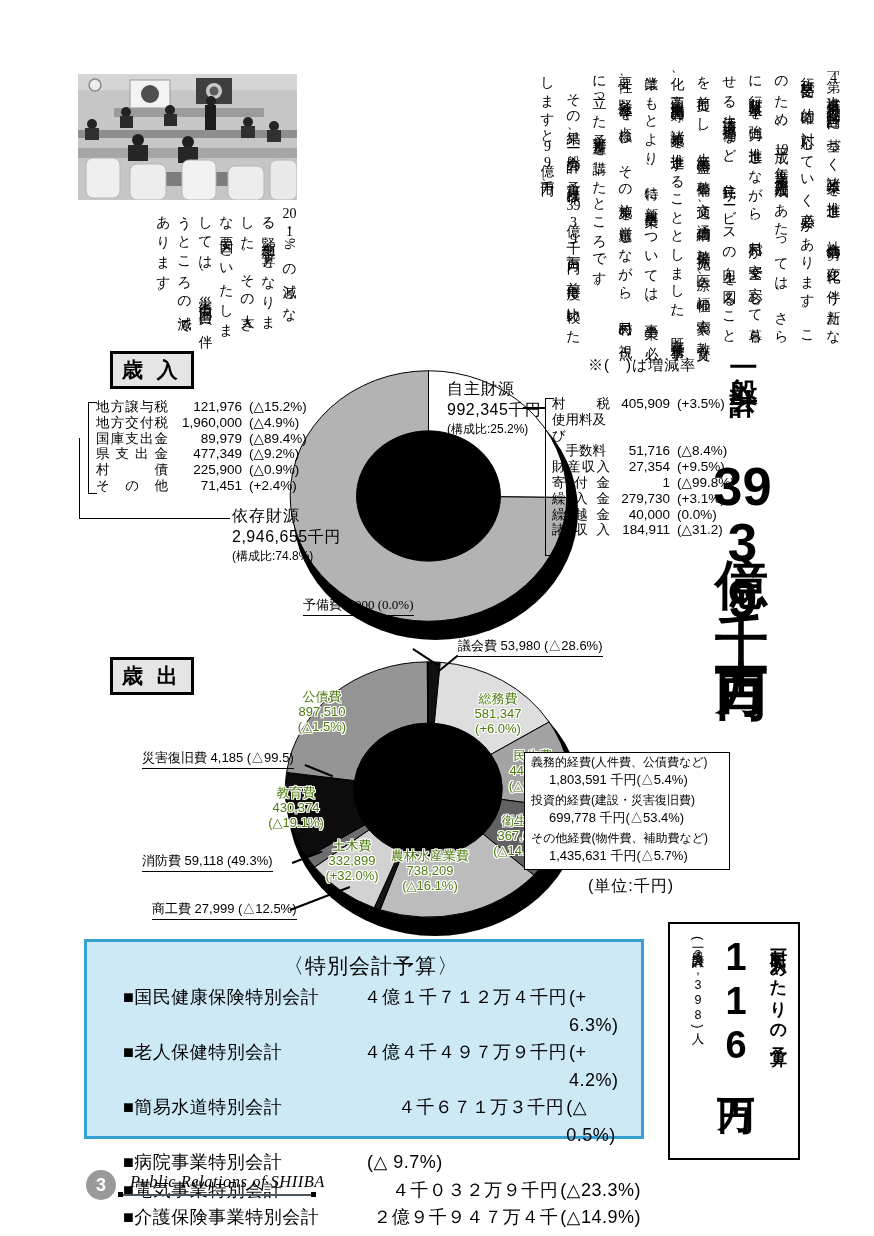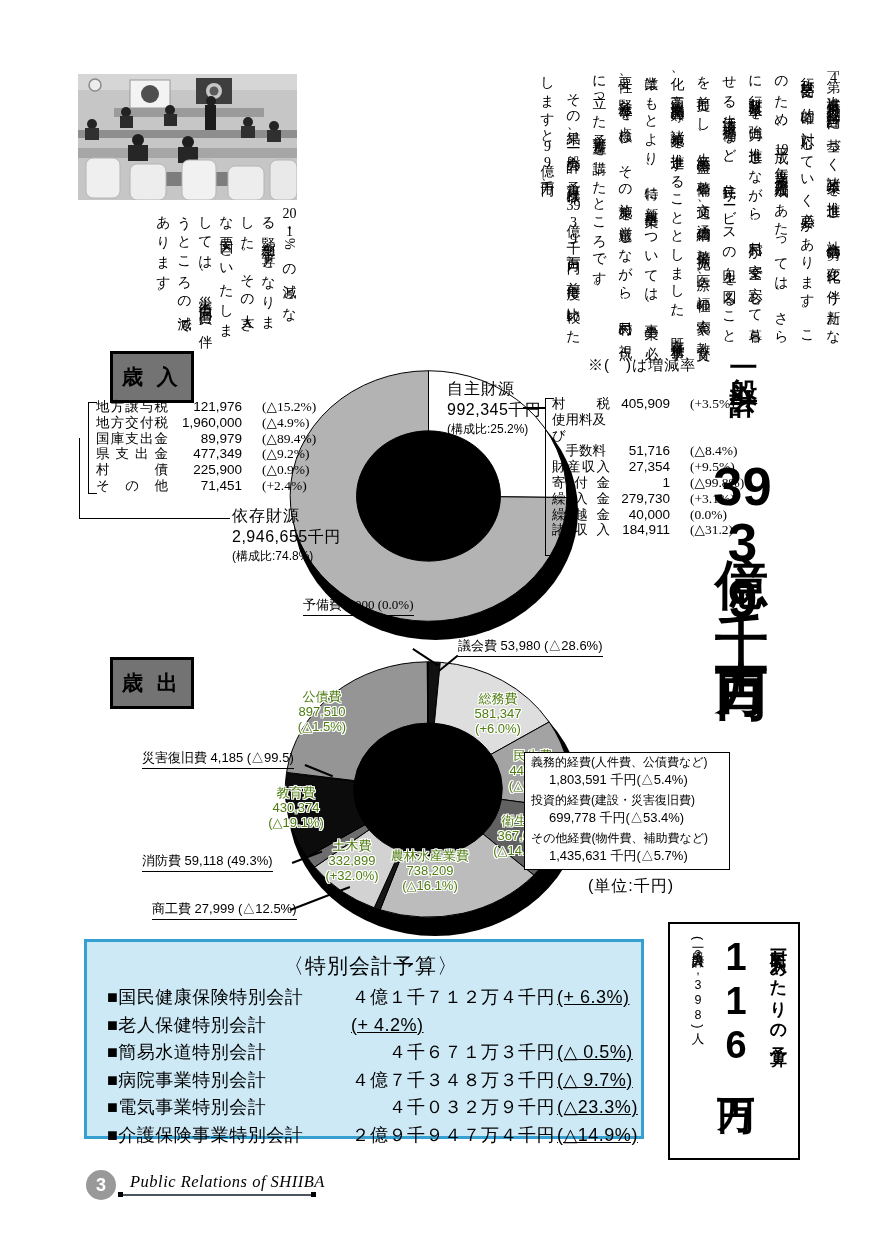--- a/index.html
+++ b/index.html
@@ -13,21 +13,21 @@
   .upr{text-orientation:upright;}
   .halo{color:#4d7c0f;text-shadow:1px 0 #fff,-1px 0 #fff,0 1px #fff,0 -1px #fff,1px 1px #fff,-1px -1px #fff,1px -1px #fff,-1px 1px #fff;}
   
   #intro-main{top:66px;right:28px;height:272px;width:552px;font-size:14px;line-height:26px;
               letter-spacing:2.2px;white-space:pre-line;text-align:justify;}
   #intro-cont{left:86px;top:206px;height:130px;width:214px;font-size:14px;line-height:21px;letter-spacing:4px;}
   
   #headline-label{left:724px;top:352px;height:130px;font-size:28px;font-weight:bold;letter-spacing:5px;}
   #headline-amount{left:706px;top:460px;height:460px;font-size:53px;font-weight:900;letter-spacing:3px;text-orientation:upright;}
   
-  .secbox{border:3px solid #000;font-size:21px;font-weight:bold;letter-spacing:4px;padding:9px 9px;background:#737373;}
+  .secbox{border:3px solid #000;font-size:21px;font-weight:bold;letter-spacing:4px;padding:2px 9px;background:#e5e5e5;}
   #sainyu-title{left:110px;top:351px;}
   #saishutsu-title{left:110px;top:657px;}
   #zogen-note{left:588px;top:356px;font-size:15px;letter-spacing:1px;}
   
   .donut-wrap{overflow:visible;}
   #rev-donut{left:286px;top:367px;width:285px;height:258px;}
   #exp-donut{left:281px;top:658px;width:294px;height:263px;}
   .donut-shadow{position:absolute;left:7px;top:15px;width:100%;height:100%;background:#000;border-radius:50%;}
   .donut-wrap svg{position:absolute;left:0;top:0;width:100%;height:100%;}
   .donut-center{position:absolute;left:50%;top:46%;transform:translate(-50%,-50%);text-align:center;width:190px;}
@@ -38,21 +38,21 @@
   .grp-name{font-size:16px;letter-spacing:1px;}
   .grp-amt{font-size:16px;letter-spacing:0.5px;}
   .grp-ratio{font-size:12px;}
   #jishu-label{left:447px;top:379px;}
   #izon-label{left:232px;top:506px;}
   .flist{font-size:13.5px;line-height:15.8px;}
   .frow{display:flex;align-items:flex-end;}
   .fl{display:inline-block;text-align:justify;text-align-last:justify;}
   .fl.nj{text-align:left;text-align-last:left;white-space:pre-line;}
   .fv{display:inline-block;text-align:right;}
-  .fc{display:inline-block;margin-left:20px;font-family:Liberation Serif, serif;}
+  .fc{display:inline-block;margin-left:7px;}
   #rev-left-list{left:96px;top:399px;}
   #rev-left-list .fl{width:72px;}
   #rev-left-list .fv{width:74px;}
   #rev-right-list{left:552px;top:396px;}
   #rev-right-list .fl{width:58px;}
   #rev-right-list .fv{width:60px;}
   .bracket{border-left:1.6px solid #000;}
   .bracket:before,.bracket:after{content:"";position:absolute;left:0;width:8px;border-top:1.6px solid #000;}
   .bracket:before{top:0;}
   .bracket:after{bottom:0;}
@@ -82,24 +82,24 @@
   #lab-doboku{left:312px;top:838px;width:80px;}
   #lab-kyoiku{left:255px;top:785px;width:82px;}
   
   #cost-box{left:524px;top:752px;width:192px;border:1.6px solid #000;padding:1px 6px;background:#fff;}
   .cb-label{font-size:12px;letter-spacing:0;}
   .cb-value{font-size:13px;text-indent:18px;margin-bottom:3px;}
   #unit-note{left:588px;top:876px;font-size:16px;letter-spacing:1px;}
   
   #special-box{left:84px;top:939px;width:560px;height:200px;background:#cde9f6;border:3px solid #36a0d0;box-sizing:border-box;}
   #special-title{margin:10px 0 4px 14px;font-size:21px;letter-spacing:1px;text-align:center;}
-  .sp-row{display:flex;margin-left:20px;font-size:18px;line-height:27.5px;letter-spacing:0.5px;}
+  .sp-row{display:flex;margin-left:36px;font-size:18px;line-height:27.5px;letter-spacing:0.5px;}
   .sp-name{display:inline-block;width:242px;}
   .sp-amt{display:inline-block;width:206px;text-align:right;}
-  .sp-chg{display:inline-block;margin-left:2px;text-decoration:underline;}
+  .sp-chg{display:inline-block;margin-left:2px;}
   
   #percap-box{left:668px;top:922px;width:132px;height:238px;border:2px solid #000;box-sizing:border-box;
               writing-mode:vertical-rl;padding:12px 8px;}
   #percap-line1{font-size:17px;font-weight:700;letter-spacing:2.5px;margin-left:6px;}
   #percap-amount{font-size:38px;font-weight:900;text-orientation:upright;letter-spacing:2px;margin-left:4px;}
   #percap-note{font-size:12.5px;letter-spacing:1px;}
   
   #footer-circle{left:86px;top:1170px;width:30px;height:30px;border-radius:50%;background:#999;color:#fff;
                  font-weight:bold;font-size:18px;text-align:center;line-height:30px;}
   #footer-text{left:130px;top:1172px;font-family:"Liberation Serif",serif;font-style:italic;font-size:16.5px;letter-spacing:0.5px;}
@@ -331,30 +331,30 @@
   <div id="special-box" class="abs">
     <div id="special-title">〈特別会計予算〉</div>
     <div id="special-rows">
         <div class="sp-row">
           <span class="sp-name">■国民健康保険特別会計</span>
           <span class="sp-amt">４億１千７１２万４千円</span>
           <span class="sp-chg">(+ 6.3%)</span>
         </div>
         <div class="sp-row">
           <span class="sp-name">■老人保健特別会計</span>
+          <span class="sp-amt">４億４千４９７万９千円</span>
           <span class="sp-chg">(+ 4.2%)</span>
         </div>
         <div class="sp-row">
           <span class="sp-name">■簡易水道特別会計</span>
           <span class="sp-amt">４千６７１万３千円</span>
           <span class="sp-chg">(△ 0.5%)</span>
         </div>
         <div class="sp-row">
           <span class="sp-name">■病院事業特別会計</span>
-          <span class="sp-amt">４億７千３４８万３千円</span>
           <span class="sp-chg">(△ 9.7%)</span>
         </div>
         <div class="sp-row">
           <span class="sp-name">■電気事業特別会計</span>
           <span class="sp-amt">４千０３２万９千円</span>
           <span class="sp-chg">(△23.3%)</span>
         </div>
         <div class="sp-row">
           <span class="sp-name">■介護保険事業特別会計</span>
           <span class="sp-amt">２億９千９４７万４千円</span>

